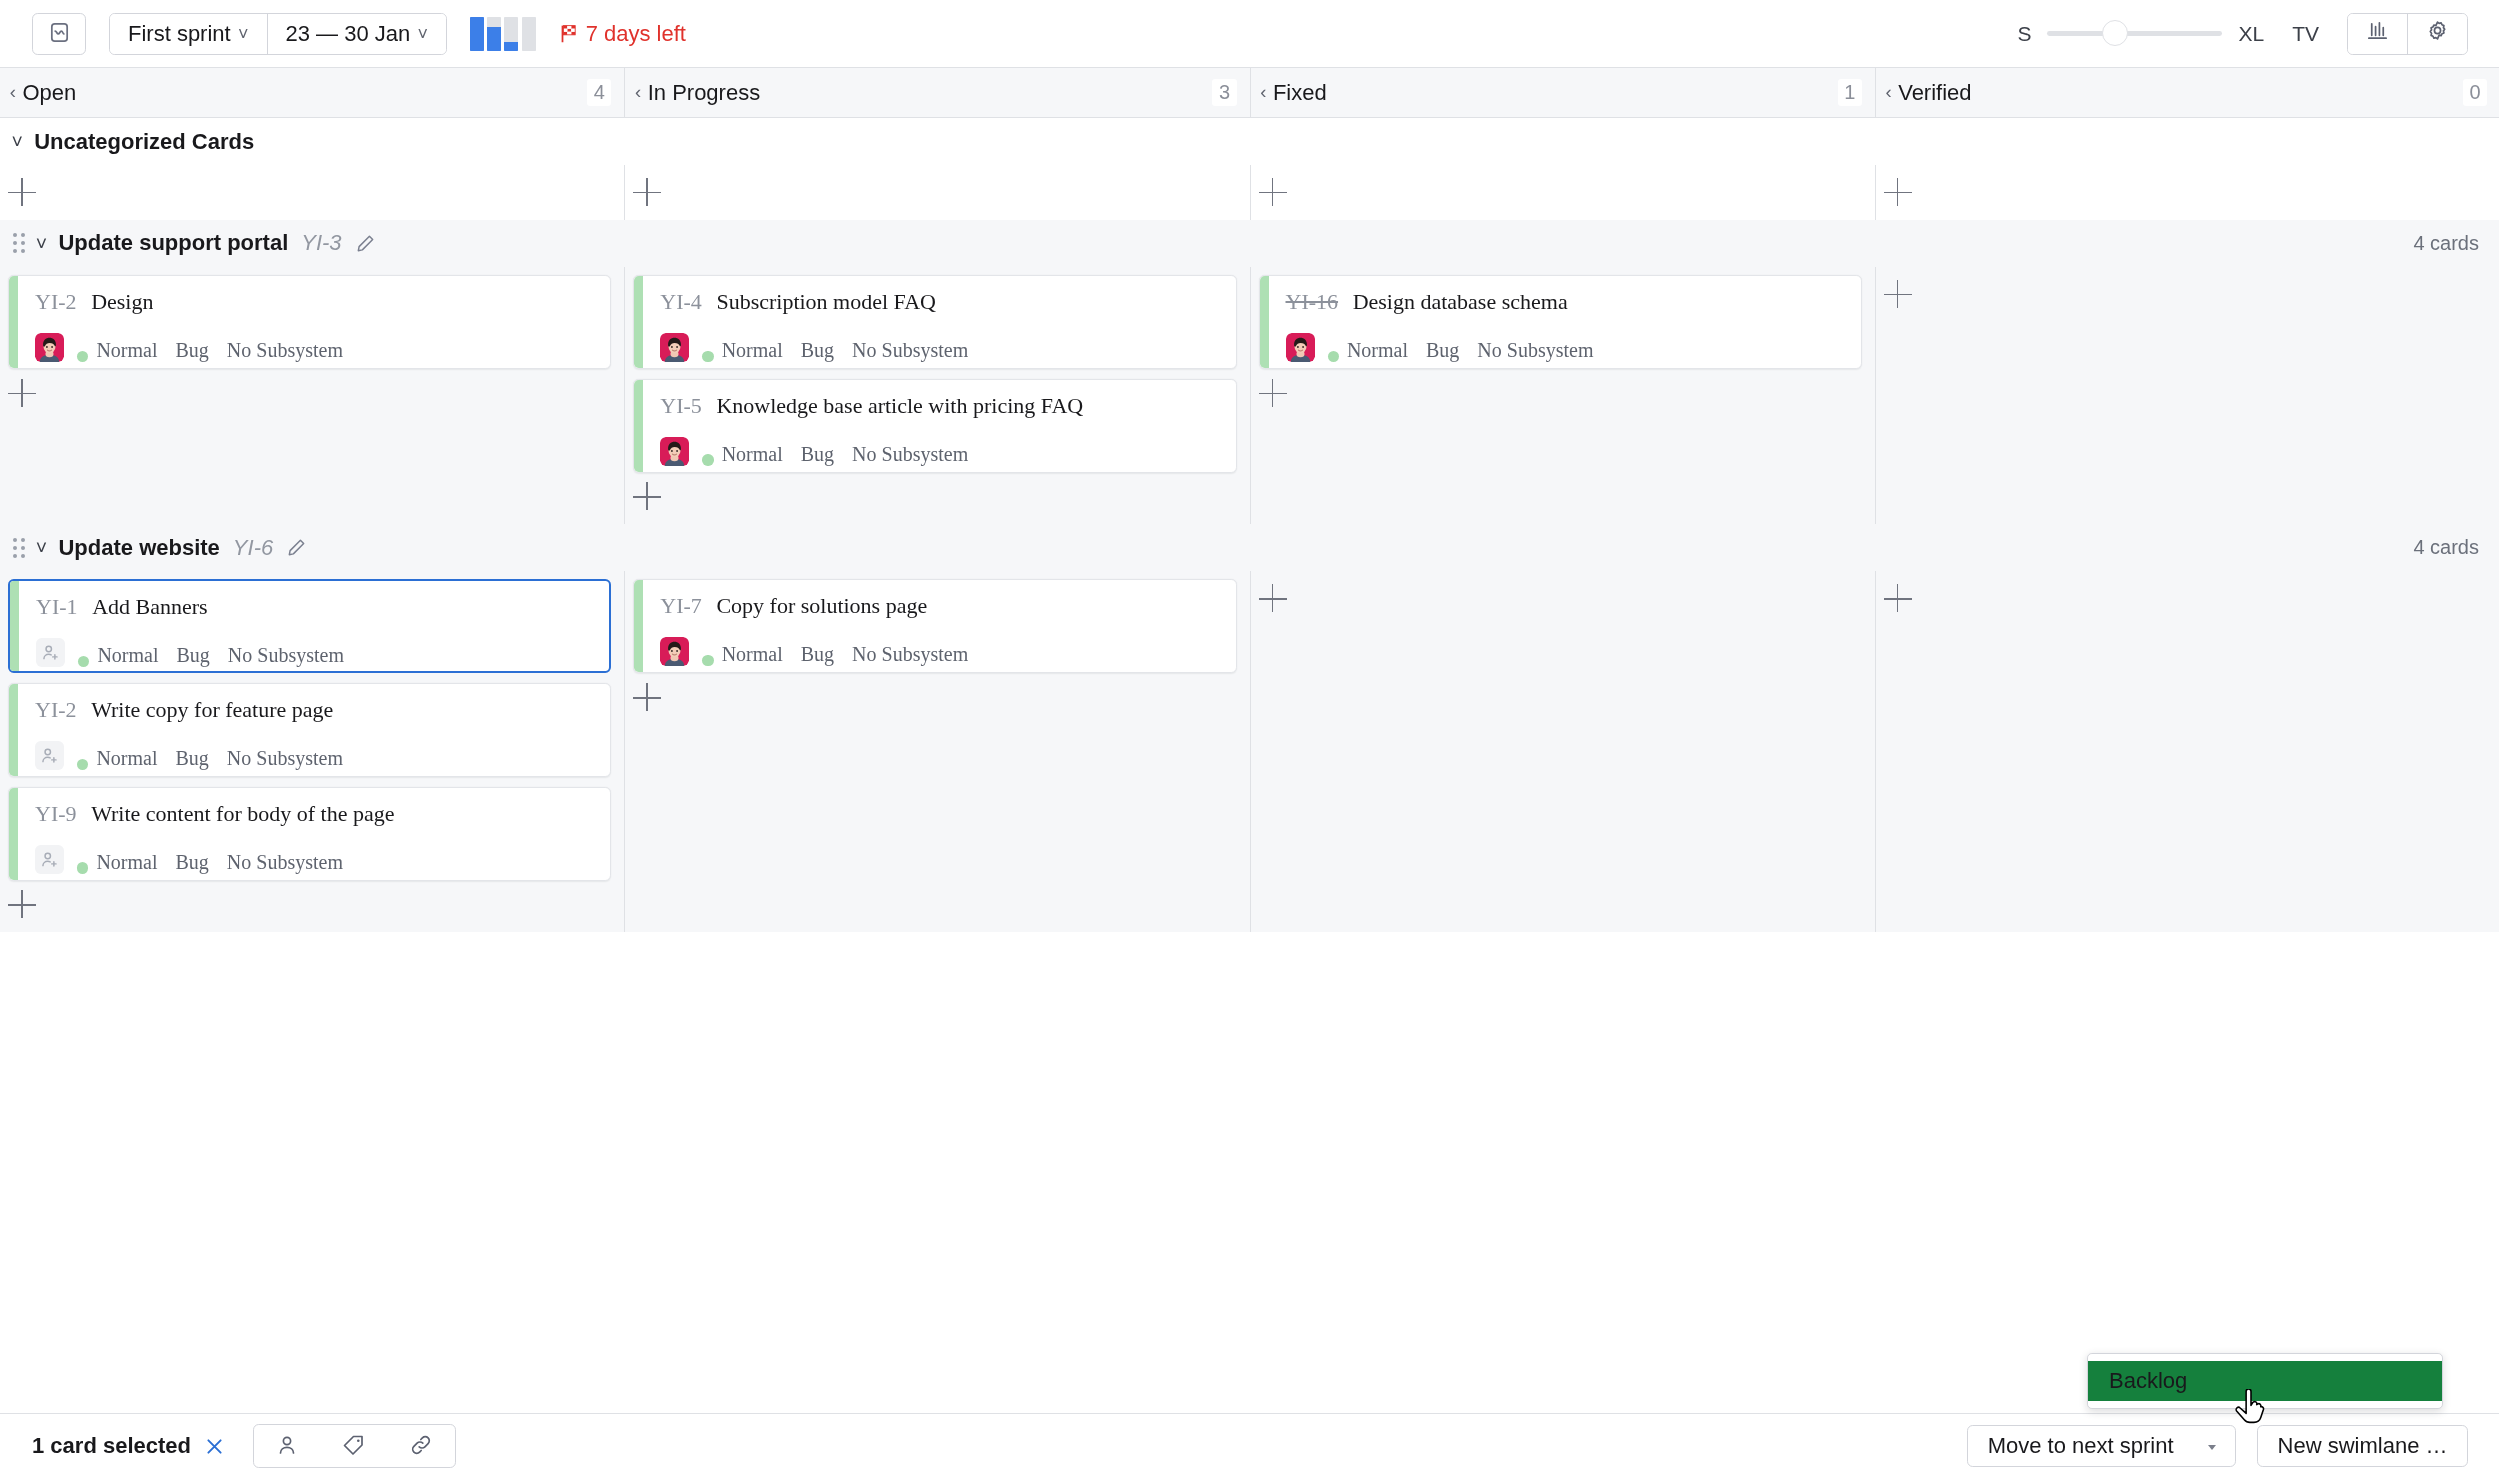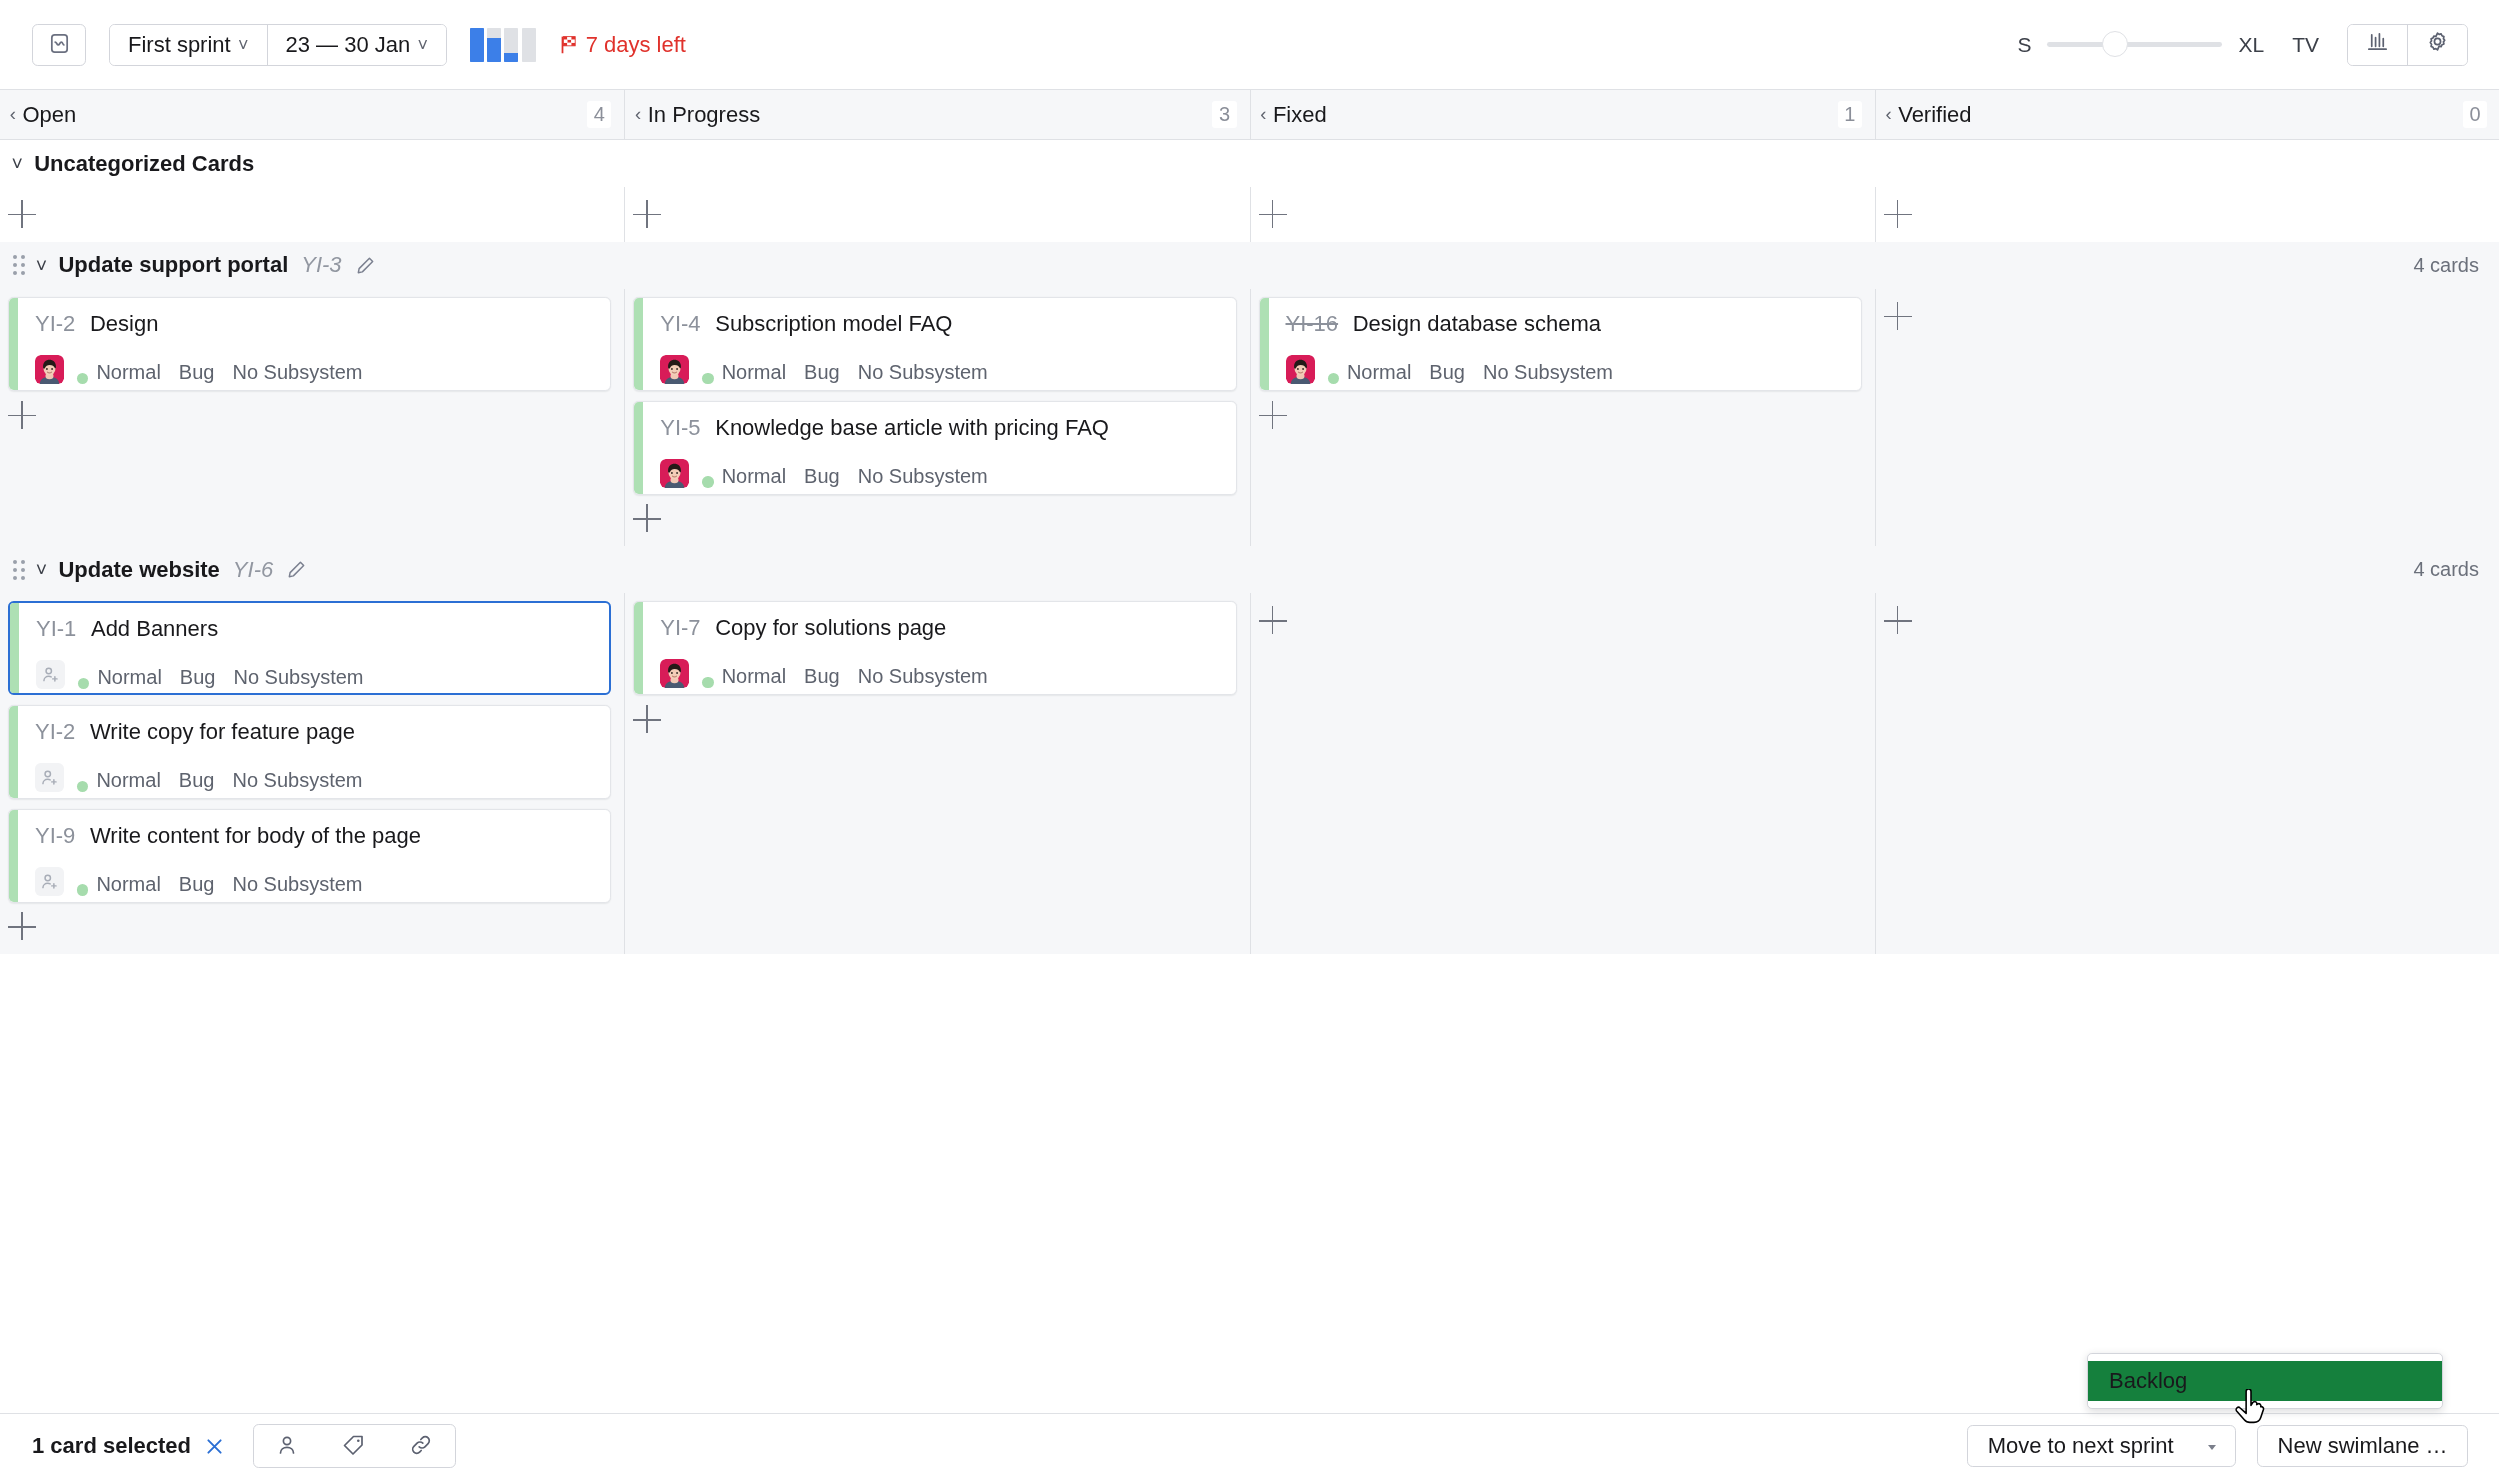--- a/index.html
+++ b/index.html
@@ -8,21 +8,21 @@
     font-family: "Liberation Sans", sans-serif;
     background:#ffffff;
     color:#19191c;
     -webkit-font-smoothing: antialiased;
     position:relative;
     overflow:hidden;
   }
 
   
   .toolbar{
-    height:90px; width:100%;
+    height:68px; width:100%;
     display:flex; align-items:center;
     padding:0 32px;
     border-bottom:0.8px solid #dfe1e5;
     background:#fff;
     position:relative;
   }
   .tb-left{ display:flex; align-items:center; gap:23px; }
   .tb-right{ display:flex; align-items:center; gap:28px; margin-left:auto; }
 
   .icon-btn{
@@ -104,20 +104,21 @@
   .lane-id{ font-size:22px; color:#9297a1; margin-left:13px;font-style:italic;}
   .pencil{ margin-left:13px; cursor:pointer; display:flex; }
   .lane-cards{ margin-left:auto; margin-right:21px; font-size:20px; color:#6b707b;}
 
   .lane-body{ display:flex; min-height:49px; }
   .lane-body.tinted{ background:#f6f7f9; }
   .cell{
     flex:1 1 0; min-width:0;
     border-right:0.8px solid #dfe1e5;
     padding:8px 13px 13px 8px;
+    font-family:Liberation Serif, serif;
   }
   .cell:last-child{ border-right:none; }
 
   .plus{
     width:29px; height:29px; position:relative; cursor:pointer; margin-top:4.9px;
   }
   .plus::before,.plus::after{
     content:""; position:absolute; background:#70747f;
   }
   .plus::before{ left:0; top:14px; width:28px; height:1.6px;}

